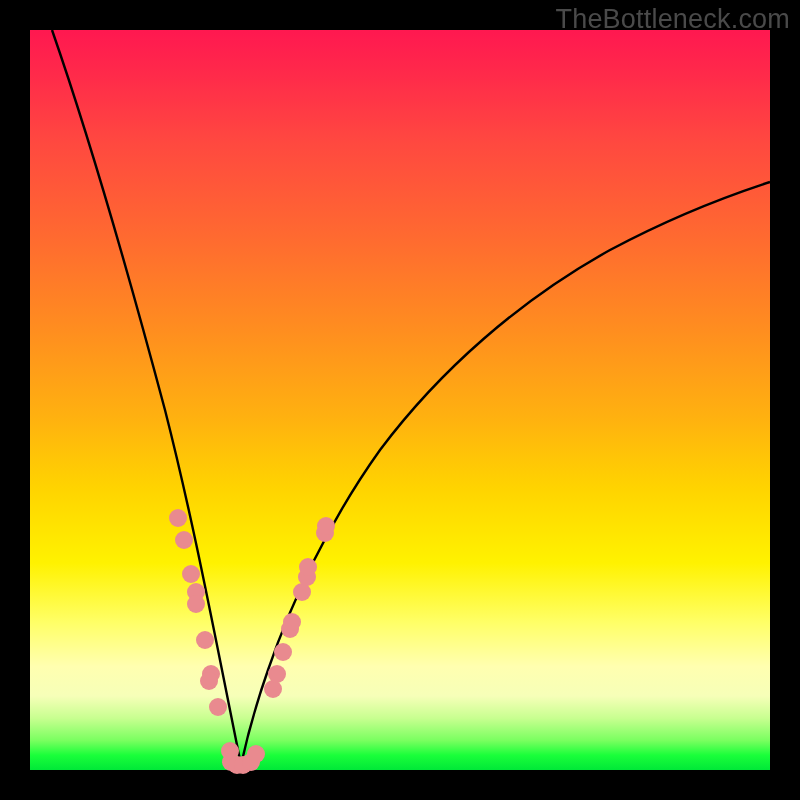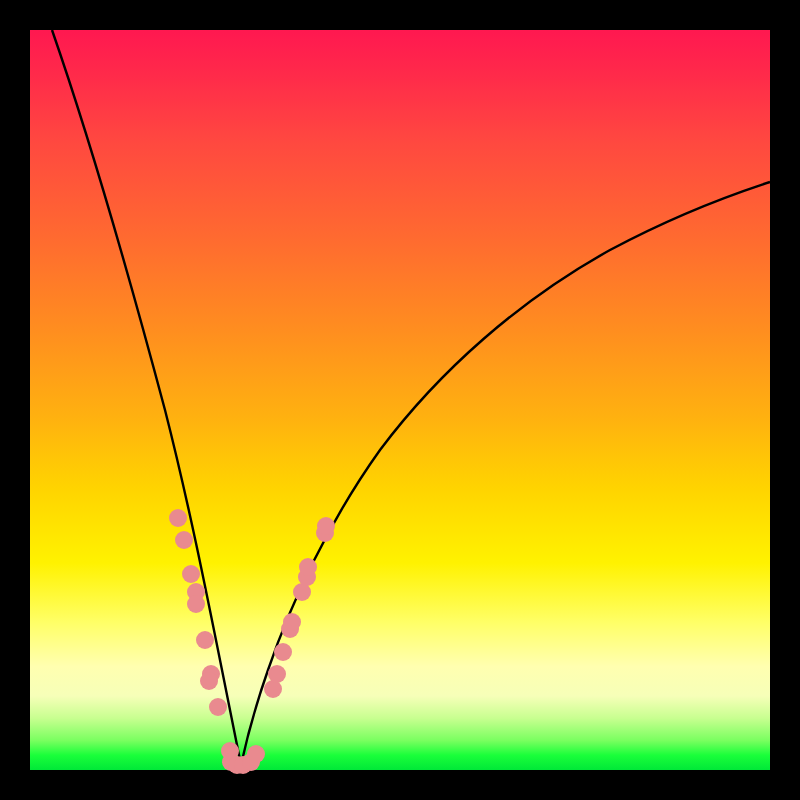--- a/index.html
+++ b/index.html
@@ -113,14 +113,15 @@
         <circle cx="272" cy="562" r="9"></circle>
         <circle cx="277" cy="547" r="9"></circle>
         <circle cx="278" cy="537" r="9"></circle>
         <circle cx="295" cy="503" r="9"></circle>
         <circle cx="296" cy="496" r="9"></circle>
       </g>
     </svg>
 
   </div>
 
+  <div class="watermark">TheBottleneck.com</div>
 
 </div>
 
 </body></html>

